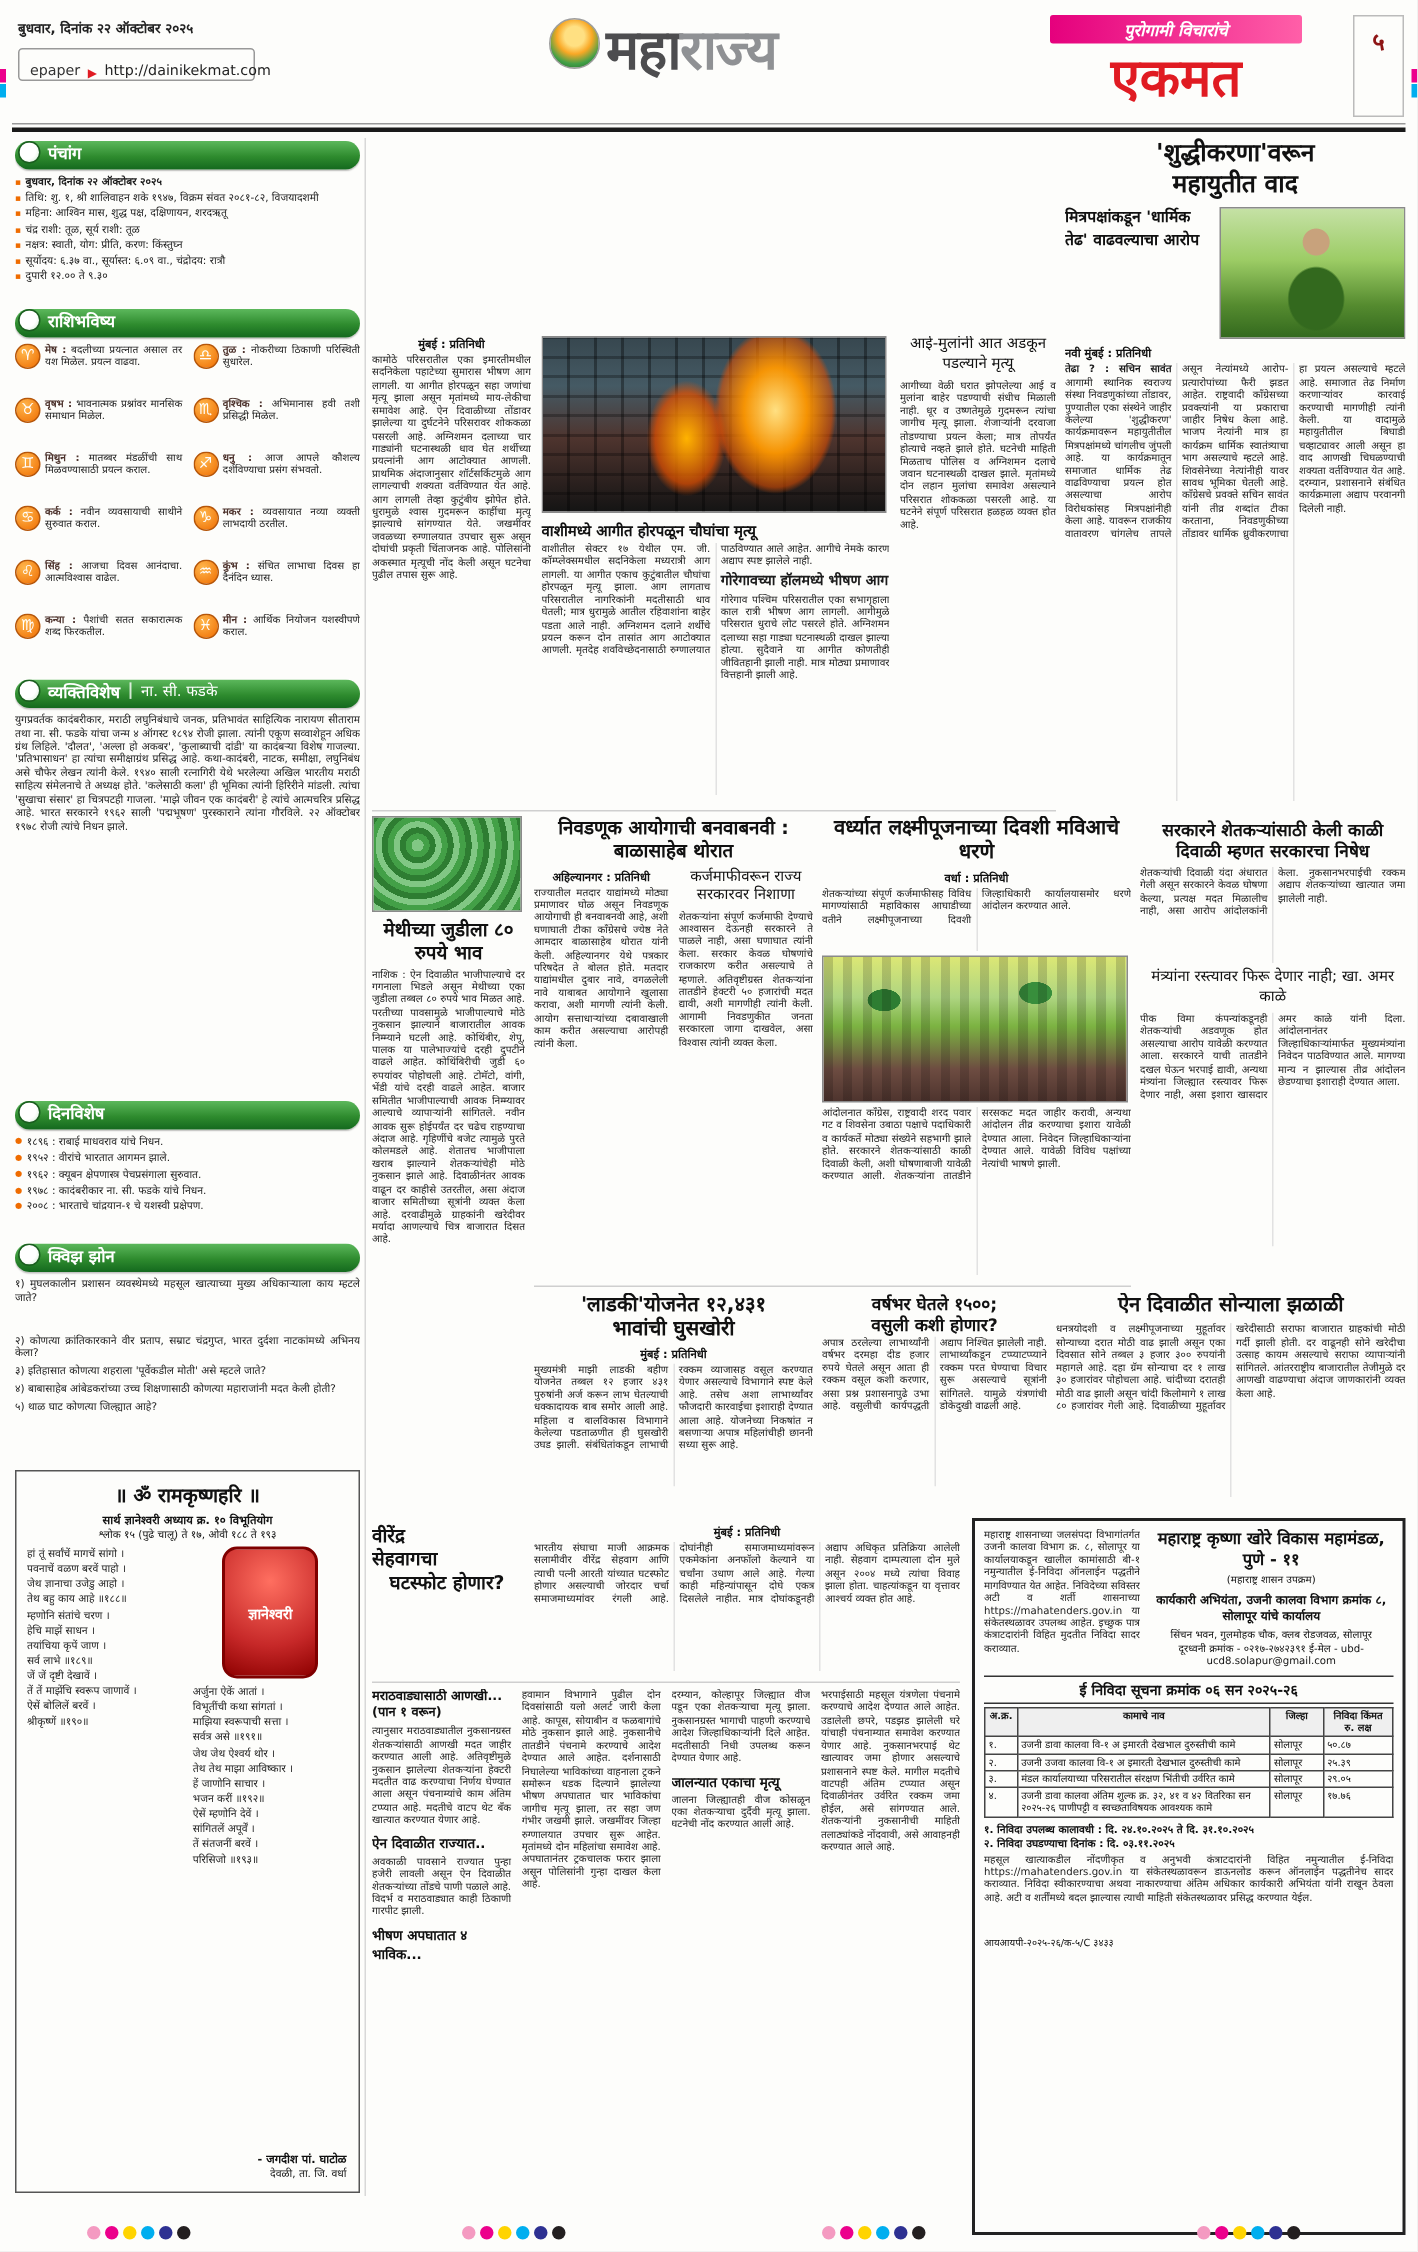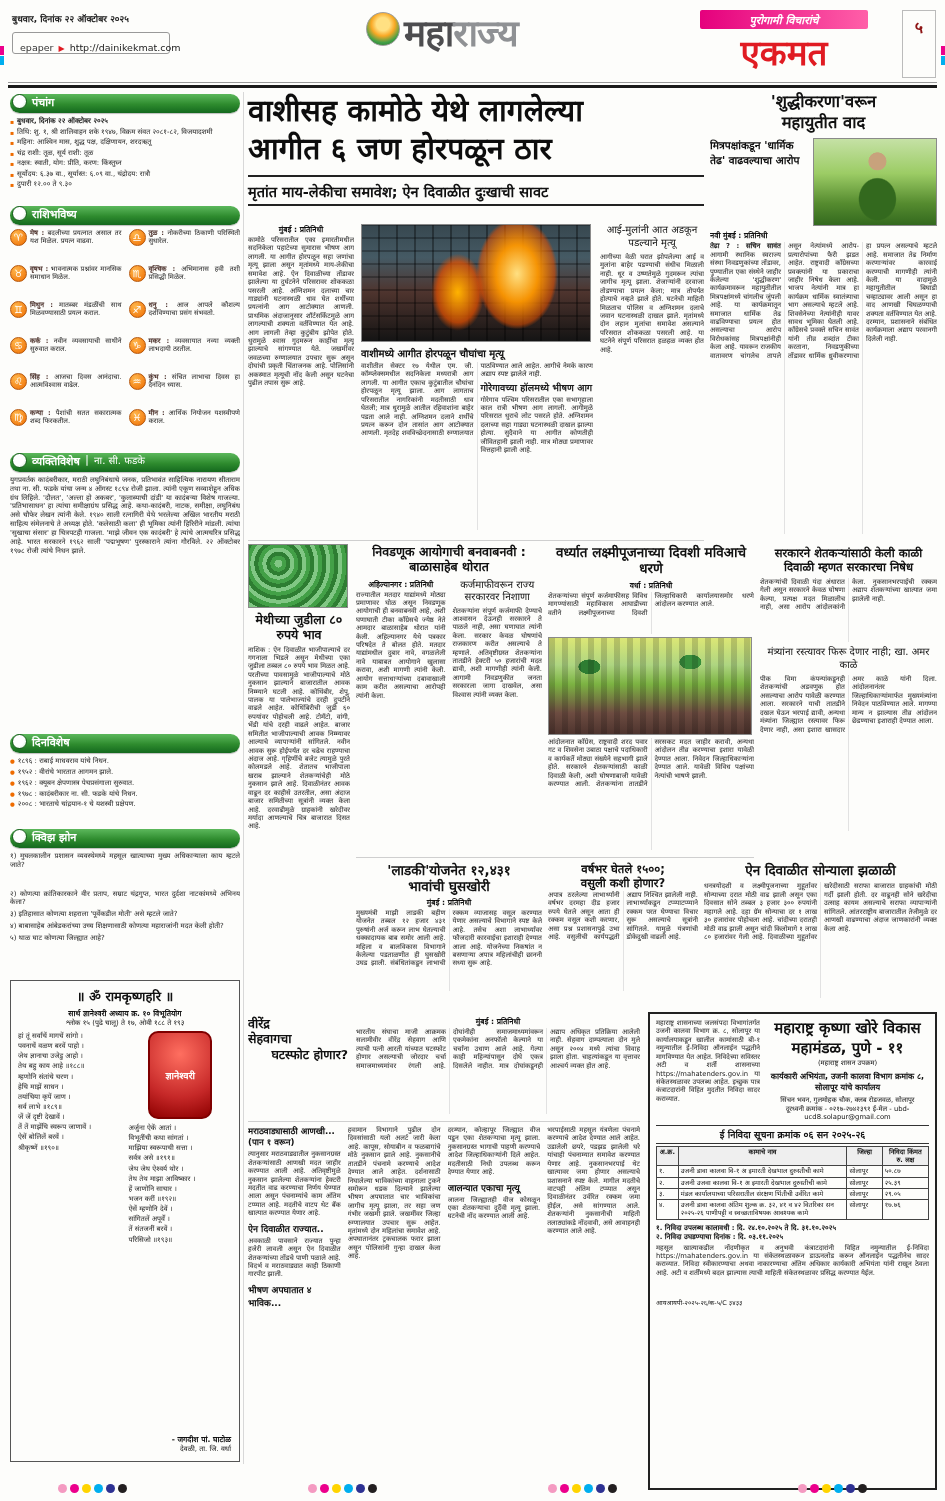--- a/index.html
+++ b/index.html
@@ -272,25 +272,20 @@
 तें संतजनीं बरवें ।
 परिसिजो ॥१९३॥</div>
       </div>
     </div>
     <div style="position:absolute;right:8px;bottom:8px;text-align:right">
       <div class="b" style="font-size:7.6px">- जगदीश पां. घाटोळ</div>
       <div style="font-size:7px">देवळी, ता. जि. वर्धा</div>
     </div>
   </div>
 
-  <div class="abs" style="left:248px;top:92px;width:456px">
-    <div class="hxl">वाशीसह कामोठे येथे लागलेल्या</div>
-    <div class="hxl">आगीत ६ जण होरपळून ठार</div>
-    <div class="deck">मृतांत माय-लेकीचा समावेश; ऐन दिवाळीत दुःखाची सावट</div>
-  </div>
 
   <div class="abs clip" style="left:710px;top:92px;width:227px;height:452px">
     <div class="h17">'शुद्धीकरणा'वरून</div>
     <div class="h17">महायुतीत वाद</div>
     <div style="display:flex;gap:5px;margin-top:5px">
       <div class="b" style="width:98px;font-size:10.5px;line-height:1.4">मित्रपक्षांकडून 'धार्मिक तेढ' वाढवल्याचा आरोप</div>
       <div class="photo person-photo" style="flex:1;height:88px"></div>
     </div>
     <div class="b" style="font-size:7.6px;margin-top:4px">नवी मुंबई : प्रतिनिधी</div>
     <div class="cols3 t6 j clip" style="height:292px;margin-top:2px">
@@ -372,21 +367,21 @@
   <div class="abs clip" style="left:704px;top:862px;width:233px;height:146px">
     <div class="h14">ऐन दिवाळीत सोन्याला झळाळी</div>
     <div style="display:flex;gap:6px;margin-top:4px">
       <div class="cols2 t6 j clip" style="flex:1;height:116px"><span>धनत्रयोदशी व लक्ष्मीपूजनाच्या मुहूर्तावर सोन्याच्या दरात मोठी वाढ झाली असून एका दिवसात सोने तब्बल ३ हजार ३०० रुपयांनी महागले आहे. दहा ग्रॅम सोन्याचा दर १ लाख ३० हजारांवर पोहोचला आहे. चांदीच्या दरातही मोठी वाढ झाली असून चांदी किलोमागे १ लाख ८० हजारांवर गेली आहे. दिवाळीच्या मुहूर्तावर खरेदीसाठी सराफा बाजारात ग्राहकांची मोठी गर्दी झाली होती. दर वाढूनही सोने खरेदीचा उत्साह कायम असल्याचे सराफा व्यापाऱ्यांनी सांगितले. आंतरराष्ट्रीय बाजारातील तेजीमुळे दर आणखी वाढण्याचा अंदाज जाणकारांनी व्यक्त केला आहे.</span></div>
     </div>
   </div>
 
   <div class="abs clip" style="left:248px;top:1016px;width:100px;height:102px">
     <div class="h13" style="text-align:left">वीरेंद्र</div>
     <div class="h13" style="text-align:left">सेहवागचा</div>
-    <div class="h13" style="text-align:right">घटस्फोट होणार?</div>
+    <div class="h13" style="text-align:center">घटस्फोट होणार?</div>
   </div>
   <div class="abs clip" style="left:356px;top:1016px;width:284px;height:102px">
     <div class="dl">मुंबई : प्रतिनिधी</div>
     <div class="cols3 t6 j clip" style="height:86px"><span>भारतीय संघाचा माजी आक्रमक सलामीवीर वीरेंद्र सेहवाग आणि त्याची पत्नी आरती यांच्यात घटस्फोट होणार असल्याची जोरदार चर्चा समाजमाध्यमांवर रंगली आहे. दोघांनीही समाजमाध्यमांवरून एकमेकांना अनफॉलो केल्याने या चर्चांना उधाण आले आहे. गेल्या काही महिन्यांपासून दोघे एकत्र दिसलेले नाहीत. मात्र दोघांकडूनही अद्याप अधिकृत प्रतिक्रिया आलेली नाही. सेहवाग दाम्पत्याला दोन मुले असून २००४ मध्ये त्यांचा विवाह झाला होता. चाहत्यांकडून या वृत्तावर आश्चर्य व्यक्त होत आहे.</span></div>
   </div>
   <div class="abs hr" style="left:248px;top:1121px;width:392px"></div>
 
   <div class="abs" style="left:248px;top:1126px;width:392px;height:352px;display:flex;gap:7px">
     <div class="clip" style="flex:1">
       <div class="b" style="font-size:8.6px;line-height:1.3;margin-bottom:2px">मराठवाड्यासाठी आणखी...(पान १ वरून)</div>
@@ -405,21 +400,21 @@
     </div>
     <div class="clip" style="flex:1">
         <div class="t6 j">भरपाईसाठी महसूल यंत्रणेला पंचनामे करण्याचे आदेश देण्यात आले आहेत. उडालेली छपरे, पडझड झालेली घरे यांचाही पंचनाम्यात समावेश करण्यात येणार आहे. नुकसानभरपाई थेट खात्यावर जमा होणार असल्याचे प्रशासनाने स्पष्ट केले. मागील मदतीचे वाटपही अंतिम टप्प्यात असून दिवाळीनंतर उर्वरित रक्कम जमा होईल, असे सांगण्यात आले. शेतकऱ्यांनी नुकसानीची माहिती तलाठ्यांकडे नोंदवावी, असे आवाहनही करण्यात आले आहे.</div>
       </div>
   </div>
 
   <div class="abs clip" style="left:648px;top:1012px;width:289px;height:478px;border:2px solid #222;padding:5px 6px">
     <div style="display:flex;gap:6px">
       <div class="t6 j clip" style="width:104px;height:94px">महाराष्ट्र शासनाच्या जलसंपदा विभागांतर्गत उजनी कालवा विभाग क्र. ८, सोलापूर या कार्यालयाकडून खालील कामांसाठी बी-१ नमुन्यातील ई-निविदा ऑनलाईन पद्धतीने मागविण्यात येत आहेत. निविदेच्या सविस्तर अटी व शर्ती शासनाच्या https://mahatenders.gov.in या संकेतस्थळावर उपलब्ध आहेत. इच्छुक पात्र कंत्राटदारांनी विहित मुदतीत निविदा सादर कराव्यात.</div>
       <div style="flex:1;text-align:center">
-        <div class="b" style="font-size:15px;line-height:1.3">महाराष्ट्र कृष्णा खोरे विकास महामंडळ, पुणे - ११</div>
+        <div class="b" style="font-size:11px;line-height:1.3">महाराष्ट्र कृष्णा खोरे विकास महामंडळ, पुणे - ११</div>
         <div style="font-size:6.8px">(महाराष्ट्र शासन उपक्रम)</div>
         <div class="b" style="font-size:8px;margin-top:3px">कार्यकारी अभियंता, उजनी कालवा विभाग क्रमांक ८,</div>
         <div class="b" style="font-size:8px">सोलापूर यांचे कार्यालय</div>
         <div style="font-size:6.8px;margin-top:3px">सिंचन भवन, गुलमोहक चौक, क्लब रोडजवळ, सोलापूर</div>
         <div style="font-size:6.8px">दूरध्वनी क्रमांक - ०२१७-२७४२३९१  ई-मेल - ubd-ucd8.solapur@gmail.com</div>
       </div>
     </div>
     <div class="b c" style="font-size:9.5px;margin:4px 0 2px;border-top:1px solid #333;border-bottom:1px solid #333;padding:2px 0">ई निविदा सूचना क्रमांक ०६ सन २०२५-२६</div>
     <table class="tnd">
       <thead>

